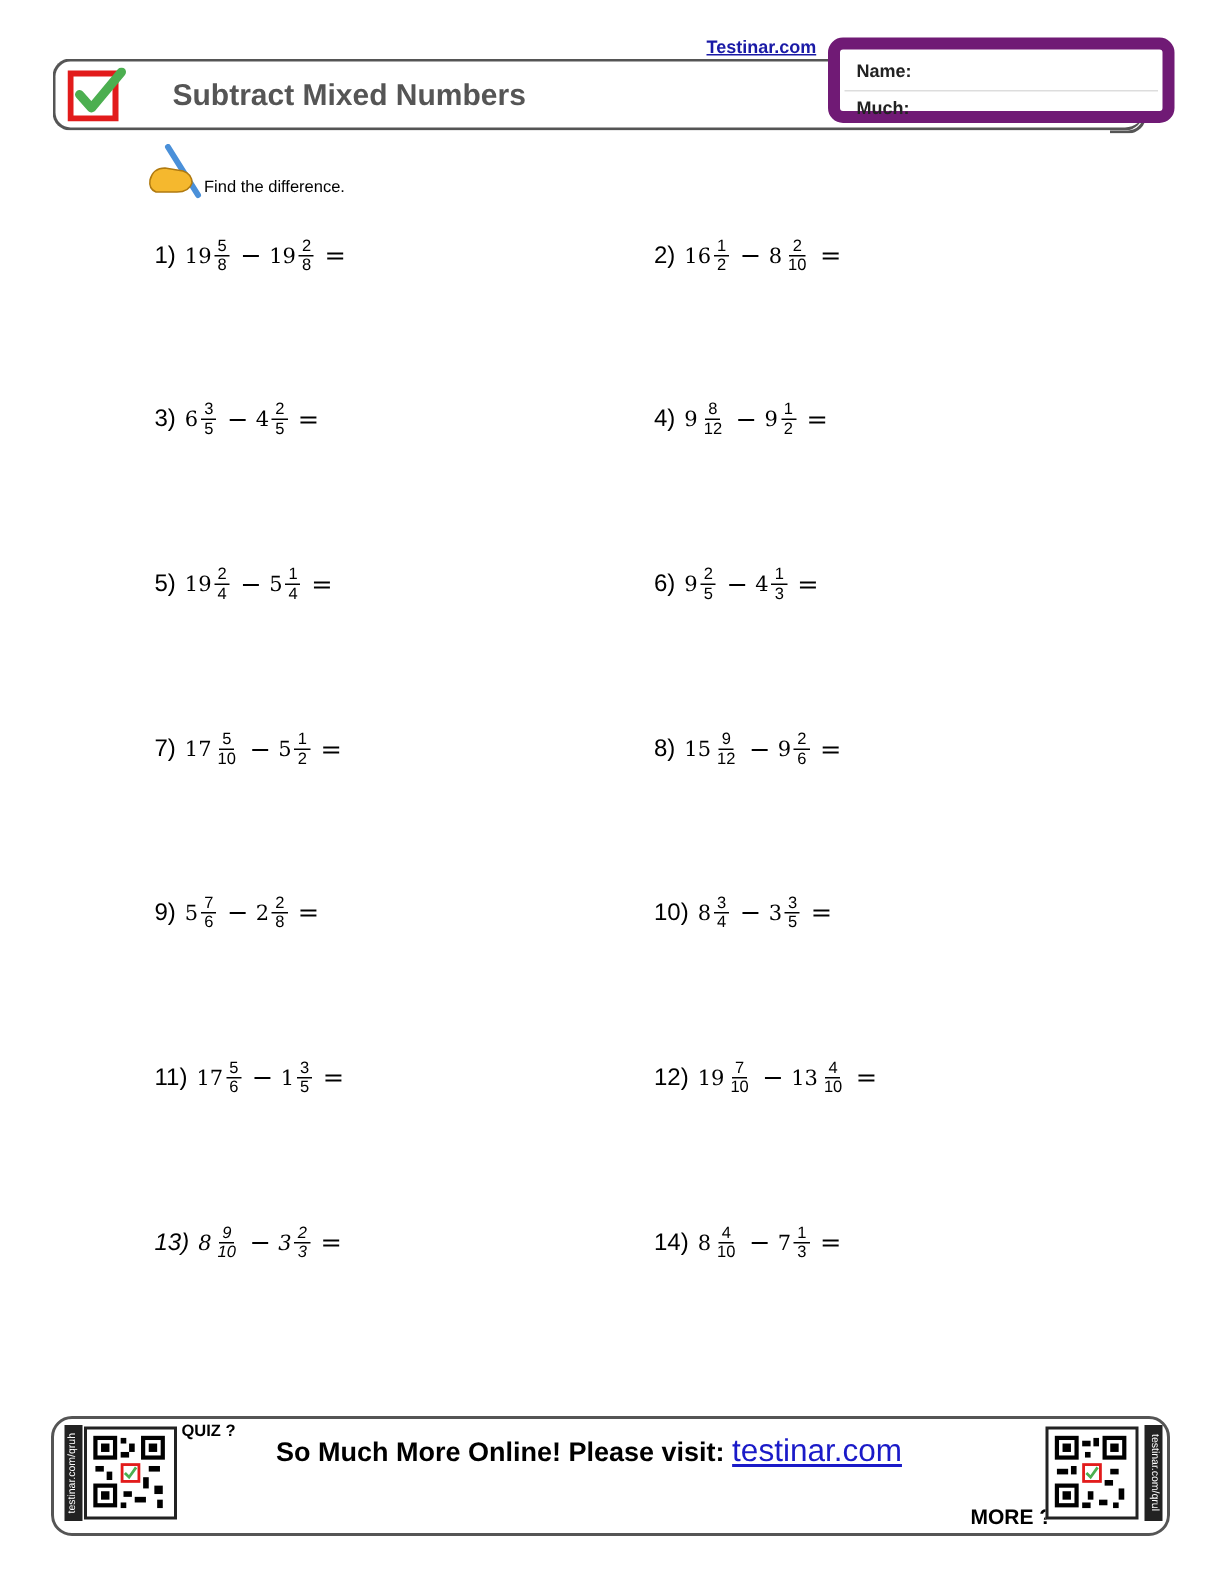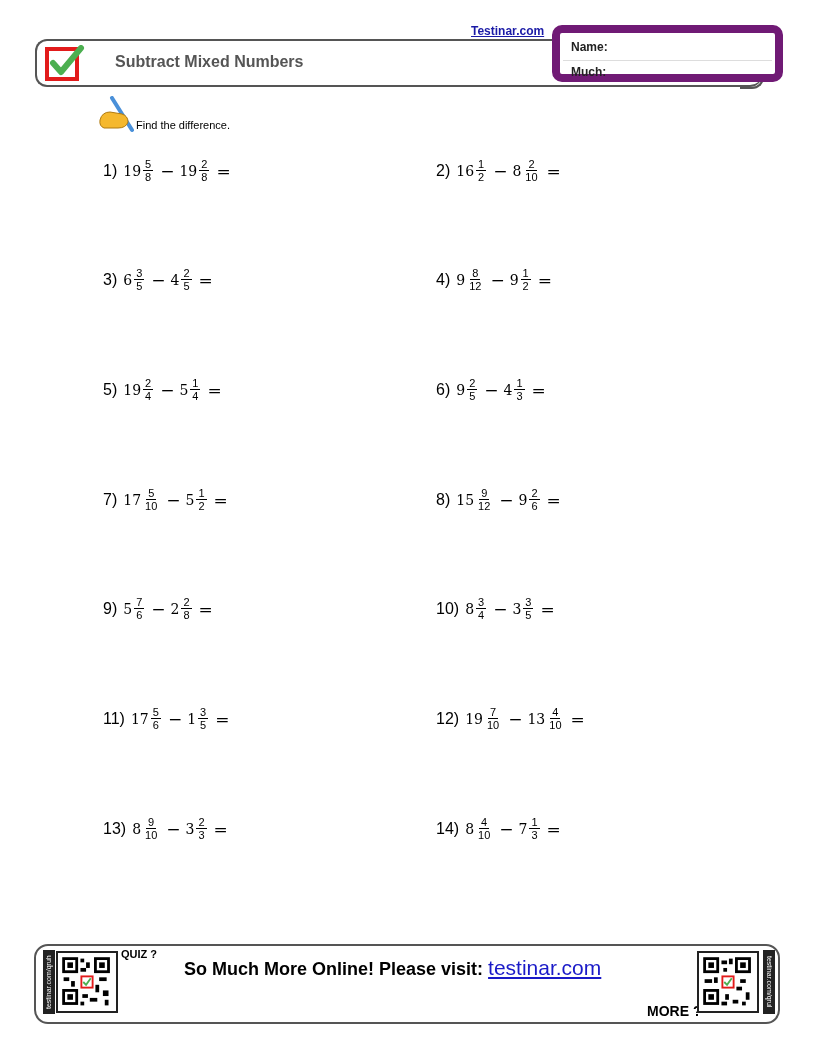--- a/index.html
+++ b/index.html
@@ -3,21 +3,21 @@
   <meta charset="utf-8">
   <style>
     html, body { margin: 0; padding: 0; background: #ffffff; }
     body { width: 816px; height: 1056px; position: relative; overflow: hidden; font-family: "Liberation Sans", "DejaVu Sans", sans-serif; color: #000; }
 
     
     .header-box { position: absolute; left: 35px; top: 39px; width: 727px; height: 48px; border: 2px solid #555; border-radius: 12px 0 12px 12px; border-right: none; box-sizing: border-box; }
     .header-box::after { content: ""; position: absolute; right: -6px; top: -2px; width: 0; height: 0; }
     .header-right-curve { position: absolute; left: 740px; top: 70px; width: 24px; height: 19px; border-bottom: 2px solid #555; border-right: 2px solid #555; border-radius: 0 0 12px 0; box-sizing: border-box; }
     .logo { position: absolute; left: 45px; top: 45px; width: 40px; height: 36px; }
-    .title { position: absolute; left: 115px; top: 53px; font-size: 16px; font-weight: bold; color: #555; }
+    .title { position: absolute; left: 115px; top: 53px; font-size: 20px; font-weight: bold; color: #555; }
     .site-link { position: absolute; left: 471px; top: 24px; font-size: 12px; font-weight: bold; color: #1a1aa6; text-decoration: underline; }
     .namebox { position: absolute; left: 552px; top: 25px; width: 231px; height: 57px; border: 8px solid #701a75; border-radius: 10px; background: #fff; box-sizing: border-box; }
     .namebox .row { position: absolute; left: 11px; font-size: 12px; font-weight: bold; color: #222; }
     .namebox .row.name { top: 7px; }
     .namebox .row.date { top: 32px; }
     .namebox .divider { position: absolute; left: 3px; right: 3px; top: 27px; height: 1px; background: #ddd; }
 
     
     .instr-icon { position: absolute; left: 98px; top: 96px; width: 40px; height: 40px; }
     .instr { position: absolute; left: 136px; top: 119px; font-size: 11px; font-weight: normal; }
@@ -243,21 +243,21 @@
         <span class="d">10</span>
       </span>
       <span class="op">−</span>
       <span class="whole">13</span>
       <span class="frac">
         <span class="n">4</span>
         <span class="d">10</span>
       </span>
       <span class="op">=</span>
     </div>
-    <div class="problem" style="left: 103px; top: 816px;">
+    <div class="problem" style="left: 103px; top: 816px; font-style: italic;">
       <span class="num">13)</span>
       <span class="whole">8</span>
       <span class="frac">
         <span class="n">9</span>
         <span class="d">10</span>
       </span>
       <span class="op">−</span>
       <span class="whole">3</span>
       <span class="frac">
         <span class="n">2</span>

